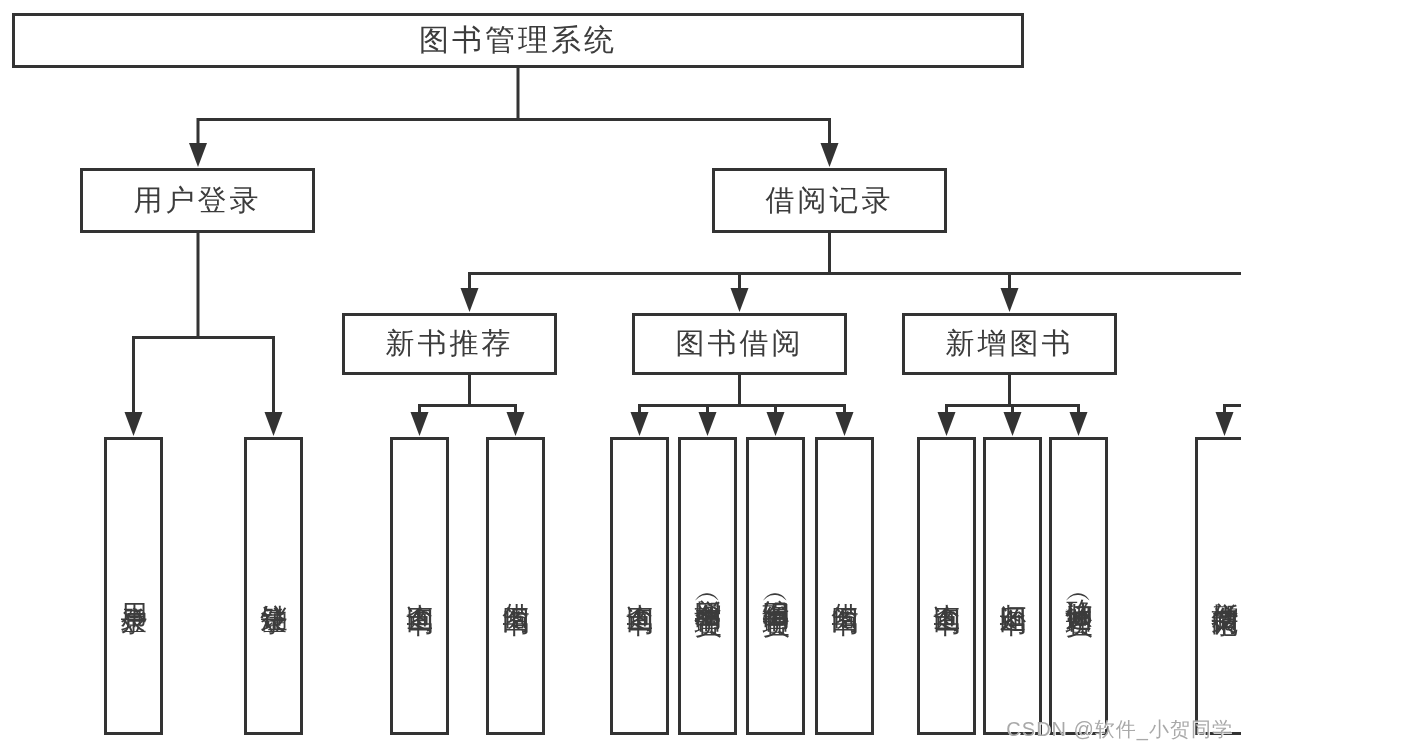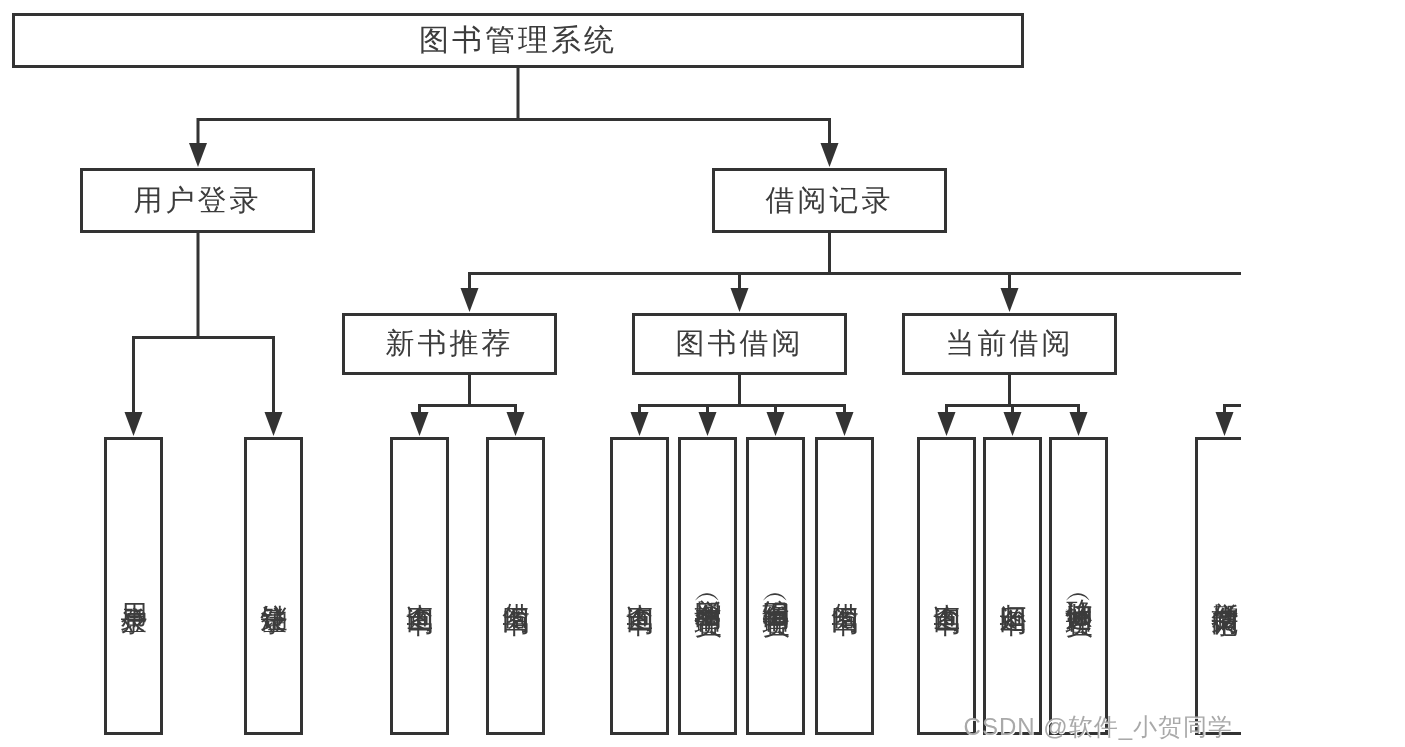--- a/index.html
+++ b/index.html
@@ -62,21 +62,21 @@
     writing-mode: vertical-lr;
     text-orientation: mixed;
     font-size: 27px;
     line-height: 1;
     letter-spacing: 2px;
   }
   .watermark {
     position: absolute;
     right: 8px;
     bottom: 4px;
-    font-size: 24px;
+    font-size: 20px;
     color: #a9a9a9;
     letter-spacing: 1px;
     text-shadow: 1px 1px 0 #ffffff;
     white-space: nowrap;
   }
 </style>
 </head>
 <body>
 
 <div class="canvas">
@@ -168,21 +168,21 @@
     <span>借阅记录</span>
   </div>
 
   <div class="node node-h node-l3" style="left:342px">
     <span>新书推荐</span>
   </div>
   <div class="node node-h node-l3" style="left:632px">
     <span>图书借阅</span>
   </div>
   <div class="node node-h node-l3" style="left:902px">
-    <span>当前借阅</span>
+    <span>新增图书</span>
   </div>
 
   <div class="leaf" style="left:104px">
     <span class="vtext">用户登录</span>
   </div>
   <div class="leaf" style="left:244px">
     <span class="vtext">注销登录</span>
   </div>
 
   <div class="leaf" style="left:390px">

